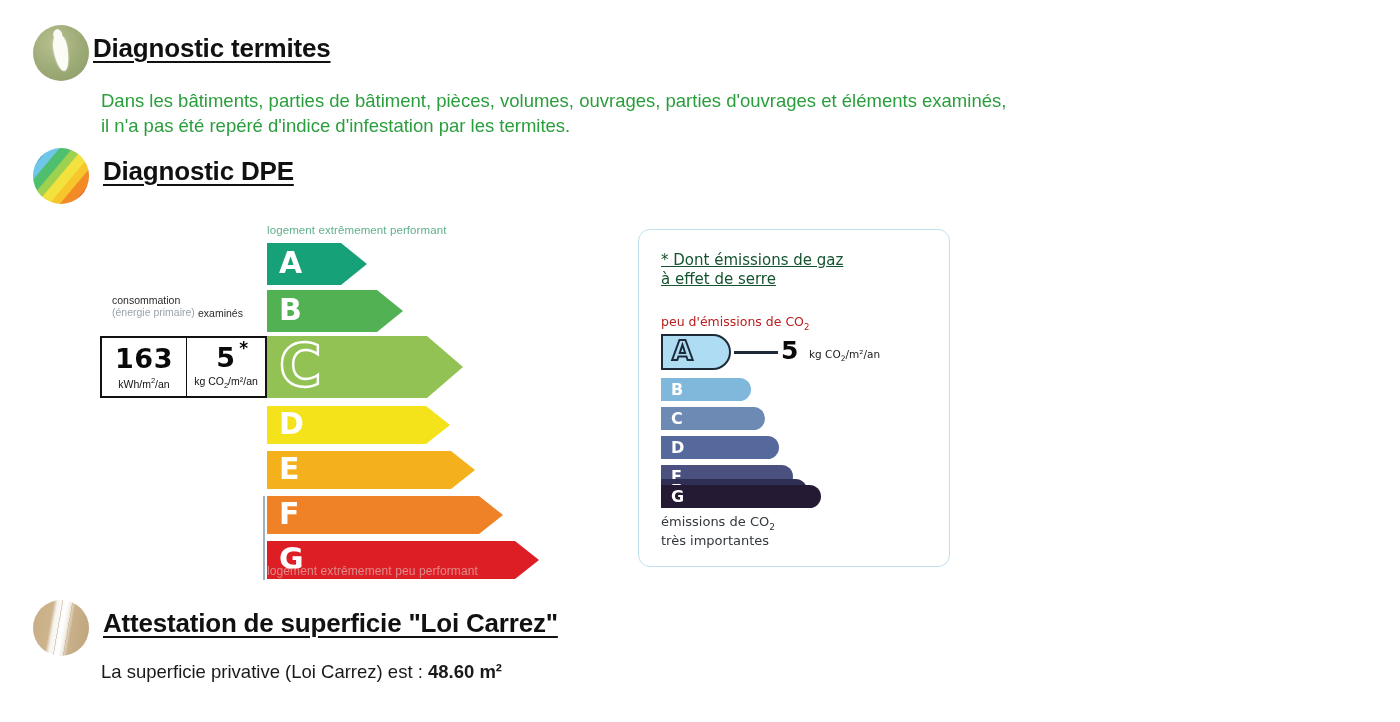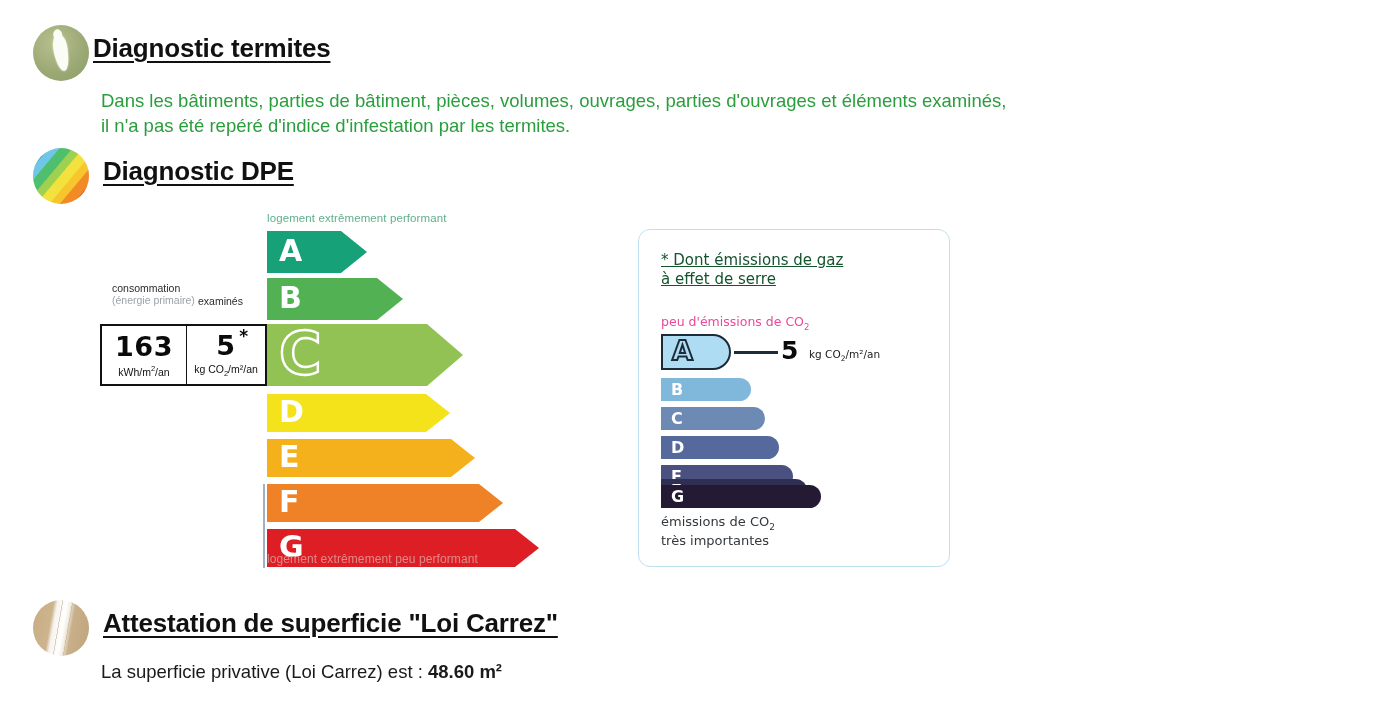--- a/index.html
+++ b/index.html
@@ -110,21 +110,21 @@
 
   
   #dpe-graphic {
     position: absolute;
     left: 100px;
     top: 212px;
     width: 880px;
     height: 370px;
   }
 
-  .energy-chart { position: absolute; left: 0; top: 0; width: 520px; height: 370px; text-decoration: underline; }
+  .energy-chart { position: absolute; left: 0; top: 12px; width: 520px; height: 370px; text-decoration: underline; }
 
   .cap-top {
     position: absolute;
     left: 167px; top: 0px;
     font-size: 11.5px;
     color: #5fb08b;
     letter-spacing: .1px;
     white-space: nowrap;
   }
   .cap-bottom {
@@ -273,21 +273,21 @@
     font-size: 15px;
     color: #14532d;
     line-height: 1.28;
     font-family: "DejaVu Sans", sans-serif;
     text-decoration: underline;
   }
   .co2-sub {
     position: absolute;
     left: 22px; top: 84px;
     font-size: 12.5px;
-    color: #ec4899;
+    color: #b91c1c;
     font-family: "DejaVu Sans", sans-serif;
     white-space: nowrap;
   }
   .co2-sub sub { font-size: 8.5px; }
   .co2-foot {
     position: absolute;
     left: 22px; top: 284px;
     font-size: 13px;
     color: #33383d;
     line-height: 1.3;

